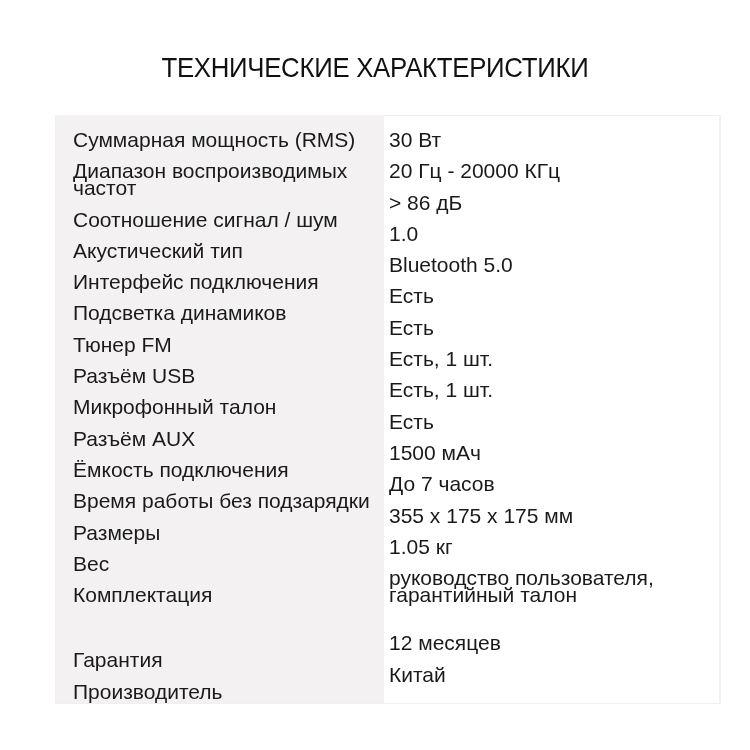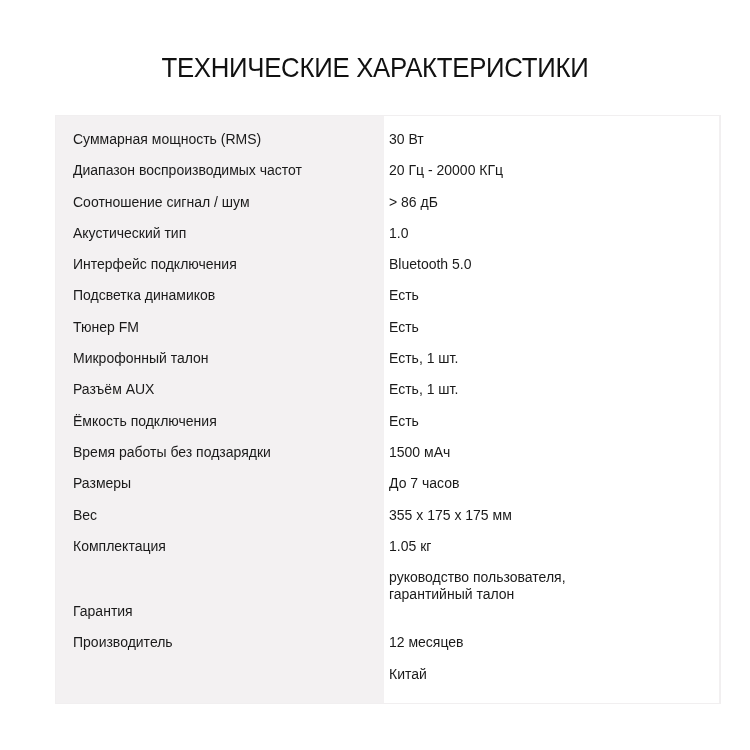--- a/index.html
+++ b/index.html
@@ -45,21 +45,21 @@
       box-sizing: border-box;
     }
     .col-values {
       flex: 1;
       background: #ffffff;
       padding-top: 15px;
       box-sizing: border-box;
       border-right: 1px solid #f2f0f1;
     }
     .cell {
-      font-size: 14px;
+      font-size: 21px;
       line-height: 17px;
       min-height: 17px;
       margin-bottom: 14.3px;
       white-space: normal;
     }
     .col-labels .cell {
       padding-left: 17px;
     }
     .col-values .cell {
       padding-left: 5px;
@@ -76,20 +76,21 @@
 
 <div class="spec-table">
   <div class="col-labels">
     <div class="cell">Суммарная мощность (RMS)</div>
     <div class="cell">Диапазон воспроизводимых частот</div>
     <div class="cell">Соотношение сигнал / шум</div>
     <div class="cell">Акустический тип</div>
     <div class="cell">Интерфейс подключения</div>
     <div class="cell">Подсветка динамиков</div>
     <div class="cell">Тюнер FM</div>
+    <div class="cell">Разъём USB</div>
     <div class="cell">Микрофонный талон</div>
     <div class="cell">Разъём AUX</div>
     <div class="cell">Ёмкость подключения</div>
     <div class="cell">Время работы без подзарядки</div>
     <div class="cell">Размеры</div>
     <div class="cell">Вес</div>
     <div class="cell" style="min-height:51px;">Комплектация</div>
     <div class="cell">Гарантия</div>
     <div class="cell">Производитель</div>
   </div>

